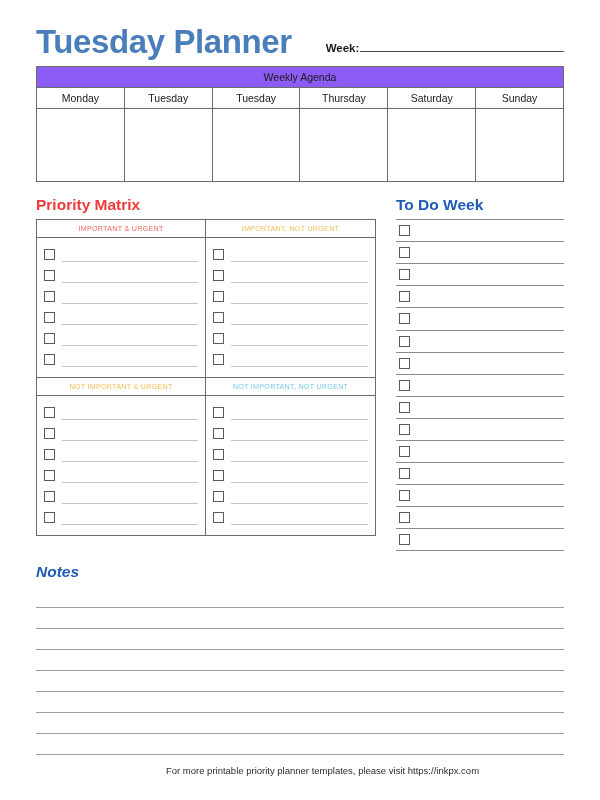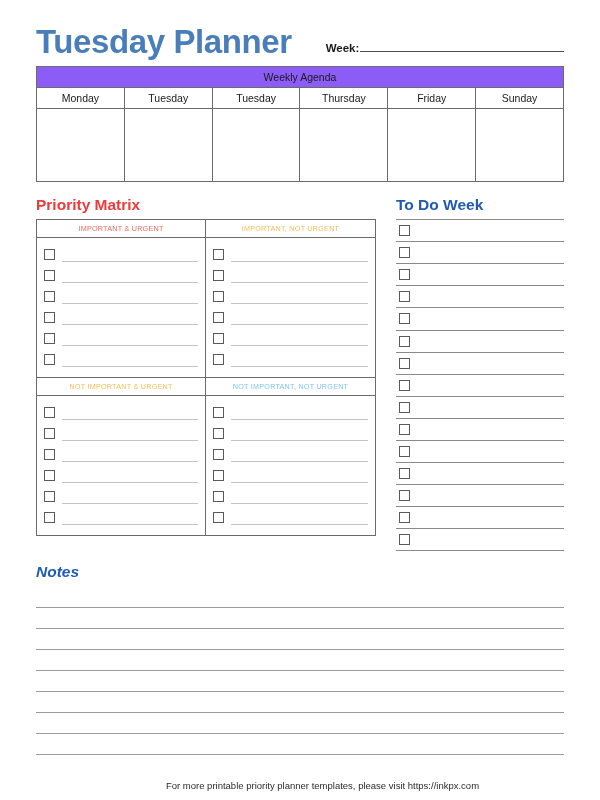--- a/index.html
+++ b/index.html
@@ -167,21 +167,21 @@
   .note-line {
     height: 21px;
     border-bottom: 1.3px solid #9c9c9c;
   }
 
   
   .footer {
     position: absolute;
     left: 0;
     right: 0;
-    bottom: 9px;
+    bottom: 24px;
     text-align: center;
     font-size: 9.5px;
     color: #2b2b2b;
     padding-left: 45px;
   }
 </style>
 </head>
 <body>
 
 <div class="page">
@@ -207,21 +207,21 @@
       </div>
       <div class="agenda-day">
         <div class="agenda-day-name">Tuesday</div>
         <div class="agenda-day-cell"></div>
       </div>
       <div class="agenda-day">
         <div class="agenda-day-name">Thursday</div>
         <div class="agenda-day-cell"></div>
       </div>
       <div class="agenda-day">
-        <div class="agenda-day-name">Friday</div>
+        <div class="agenda-day-name">Saturday</div>
         <div class="agenda-day-cell"></div>
       </div>
       <div class="agenda-day">
         <div class="agenda-day-name">Sunday</div>
         <div class="agenda-day-cell"></div>
       </div>
     </div>
   </div>
 
   <div class="mid">

